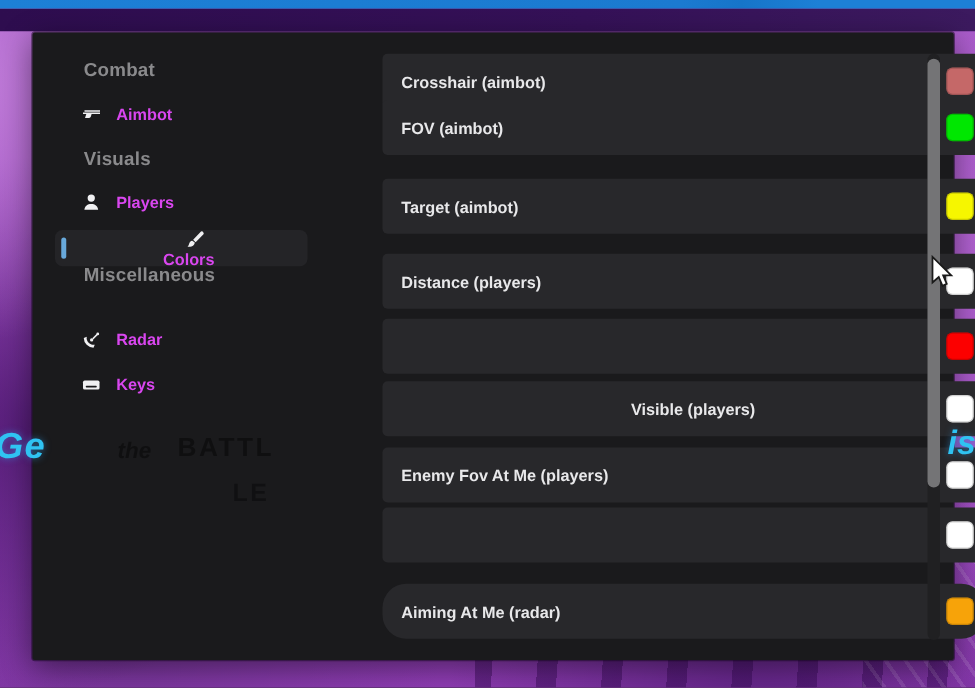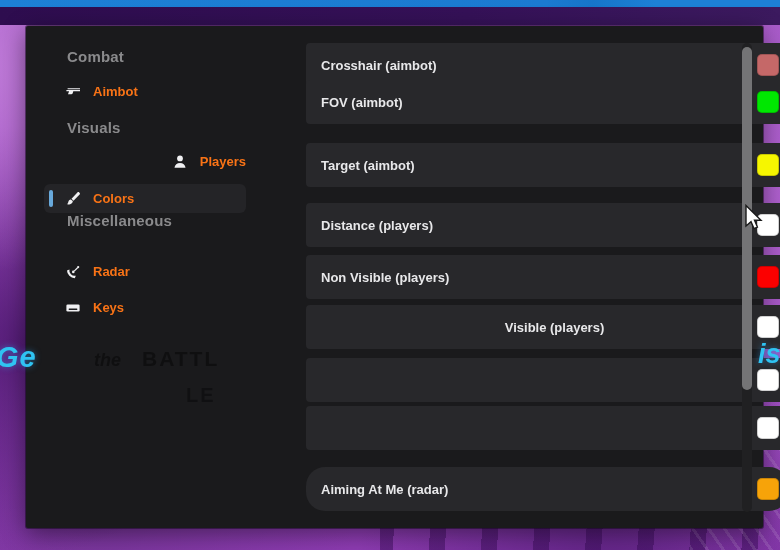--- a/index.html
+++ b/index.html
@@ -55,30 +55,30 @@
   }
   
   .side-section{
     position:absolute;left:41px;height:14px;line-height:14px;
     font-size:15px;font-weight:600;color:#8a8a8c;letter-spacing:.2px;
   }
   .side-item{
     position:absolute;left:18px;width:202px;height:29px;border-radius:6px;
     display:flex;align-items:center;cursor:pointer;
   }
-  .side-item.selected{background:#242427;}
+  .side-item.selected{background:#242427;flex-direction:column;}
   .side-item .sel-bar{
     position:absolute;left:5px;top:6px;width:4px;height:17px;border-radius:2px;
     background:#68a9db;display:none;
   }
   .side-item.selected .sel-bar{display:block;}
   .side-item .icon{width:16px;height:16px;margin-left:21px;flex:0 0 16px;display:block;}
   .side-item .icon svg{display:block;width:16px;height:16px;}
   .side-item .lbl{
-    margin-left:12px;font-size:13px;font-weight:600;color:#f97316;white-space:nowrap;
+    margin-left:12px;font-size:13px;font-weight:600;color:#d946ef;white-space:nowrap;
   }
   
   .color-row{
     position:absolute;left:232px;width:482px;height:44px;border-radius:4px;
     background:#28282b;display:flex;align-items:center;cursor:default;margin-left:48px;
   }
   .color-row .lbl{
     margin-left:15px;font-size:13px;font-weight:600;color:#e8e8ea;white-space:nowrap;
   }
   .color-row .swatch{
@@ -118,21 +118,21 @@
       <div class="side-section" style="top: 24px;">Combat</div>
       <div class="side-item" style="top: 51px;">
         <span class="icon">
           <svg viewBox="0 0 16 16">
             <path fill="#f0f0f2" d="M15 4.2v1.1H2.6v-1.1z M15 6v1.2H8.3l-.6 2a1.5 1.5 0 0 1-1.45 1.1H3l1.05-3.1H1.4V6z"></path>
           </svg>
         </span>
         <span class="lbl">Aimbot</span>
       </div>
       <div class="side-section" style="top: 95px;">Visuals</div>
-      <div class="side-item" style="top: 121px; justify-content: flex-end;">
+      <div class="side-item" style="top: 121px;">
         <span class="icon">
           <svg viewBox="0 0 16 16">
             <circle fill="#f0f0f2" cx="8" cy="4.4" r="2.9"></circle>
             <path fill="#f0f0f2" d="M2.5 13.8c.3-3.1 2.6-4.7 5.5-4.7s5.2 1.6 5.5 4.7z"></path>
           </svg>
         </span>
         <span class="lbl">Players</span>
       </div>
       <div class="side-item selected" style="top: 158px;">
         <span class="sel-bar"></span>
@@ -177,28 +177,28 @@
       </div>
       <div class="color-row" style="top: 117px;">
         <span class="lbl">Target (aimbot)</span>
         <span class="swatch" style="background: rgb(246, 246, 0);"></span>
       </div>
       <div class="color-row" style="top: 177px;">
         <span class="lbl">Distance (players)</span>
         <span class="swatch" style="background: rgb(255, 255, 255);"></span>
       </div>
       <div class="color-row" style="top: 229px;">
-        <span class="lbl">Non Visible (players)</span>
         <span class="swatch" style="background: rgb(252, 0, 0);"></span>
       </div>
       <div class="color-row" style="top: 279px; justify-content: center;">
         <span class="lbl">Visible (players)</span>
         <span class="swatch" style="background: rgb(255, 255, 255);"></span>
       </div>
       <div class="color-row" style="top: 332px;">
+        <span class="lbl">Enemy Fov At Me (players)</span>
         <span class="swatch" style="background: rgb(255, 255, 255);"></span>
       </div>
       <div class="color-row" style="top: 380px;">
         <span class="swatch" style="background: rgb(255, 255, 255);"></span>
       </div>
       <div class="color-row" style="top: 441px; border-radius: 19px;">
         <span class="lbl">Aiming At Me (radar)</span>
         <span class="swatch" style="background: rgb(247, 163, 9);"></span>
       </div>
     </div>

